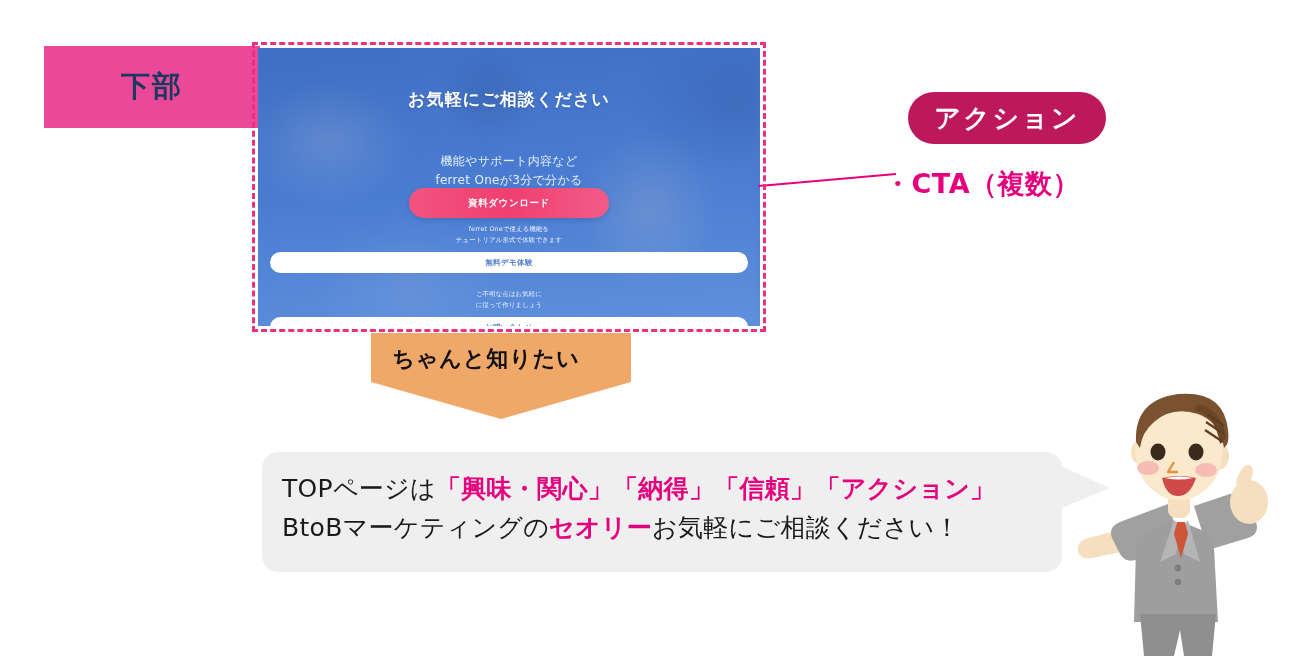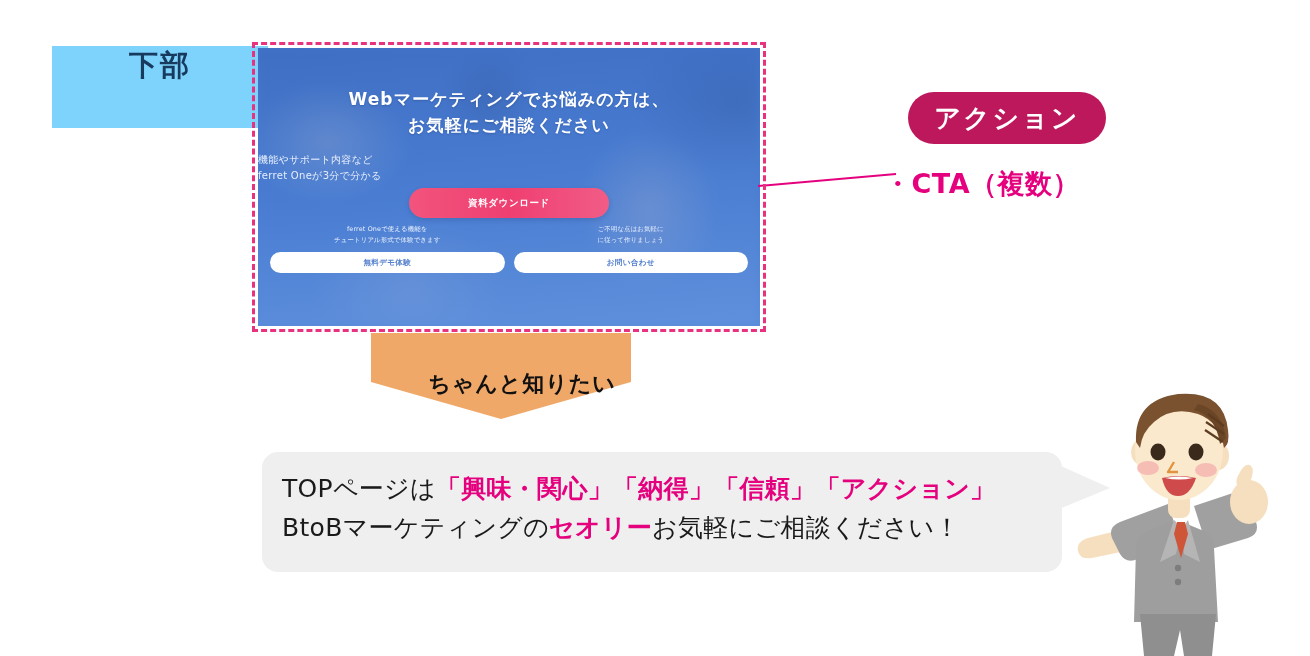--- a/index.html
+++ b/index.html
@@ -6,24 +6,24 @@
   html, body {
     width: 1310px; height: 656px;
     background: #ffffff;
     font-family: "DejaVu Sans", "Liberation Sans", sans-serif;
     overflow: hidden;
   }
   #stage { position: relative; width: 1310px; height: 656px; background: #fff; }
 
   
   #section-label {
-    position: absolute; left: 52px; top: 46px;
+    position: absolute; left: 44px; top: 46px;
     width: 216px; height: 82px;
-    background: #7dd3fc;
-    display: flex; justify-content: center;
+    background: #ec4899;
+    display: flex; align-items: center; justify-content: center;
   }
   #section-label .txt {
     font-size: 29px; font-weight: 700; color: #173a5e;
     letter-spacing: 2px;
   }
 
   
   #dash-frame {
     position: absolute; left: 252px; top: 42px;
     width: 514px; height: 290px;
@@ -60,35 +60,35 @@
 
   #banner-headline {
     position: absolute; left: 0; right: 0; top: 38px;
     text-align: center; color: #ffffff;
     font-size: 17px; font-weight: 700; line-height: 1.55;
     letter-spacing: 1.1px;
     text-shadow: 0 1px 2px rgba(20,40,90,.25);
   }
   #banner-sub {
     position: absolute; left: 0; right: 0; top: 104px;
-    color: #eef4ff;
-    font-size: 10px; line-height: 1.62; letter-spacing: .3px;
+    text-align: center; color: #eef4ff;
+    font-size: 12px; line-height: 1.62; letter-spacing: .3px;
     opacity: .95;
   }
   #cta-primary {
     position: absolute; left: 50%; top: 140px; transform: translateX(-50%);
     width: 200px; height: 30px; border-radius: 16px;
     background: linear-gradient(90deg, #f2547d 0%, #ef3f71 50%, #f15c86 100%);
     color: #ffffff; font-size: 9.5px; font-weight: 700; letter-spacing: .6px;
     display: flex; align-items: center; justify-content: center;
     box-shadow: 0 2px 5px rgba(30,50,100,.22);
   }
   #banner-cols {
     position: absolute; left: 12px; right: 12px; top: 176px;
-    display: flex; gap: 9px;
+    display: flex; gap: 16px; flex-direction: column;
   }
   #banner-cols .col { flex: 1; display: flex; flex-direction: column; align-items: center; }
   #banner-cols .col .desc {
     color: #eaf1ff; font-size: 6.4px; line-height: 1.68; text-align: center;
     min-height: 23px; letter-spacing: .15px;
   }
   #banner-cols .col .btn {
     margin-top: 5px;
     width: 100%; height: 21px; border-radius: 11px;
     background: #ffffff; color: #5580cd;
@@ -113,25 +113,24 @@
   
   #cta-note {
     position: absolute; left: 884px; top: 166px;
     color: #e5007e; font-size: 27px; font-weight: 700; letter-spacing: .5px;
     white-space: nowrap;
   }
 
   
   #arrow { position: absolute; left: 366px; top: 330px; width: 270px; height: 92px; z-index: 4; }
   #arrow-text {
-    position: absolute; left: 387px; top: 344px; width: 270px;
+    position: absolute; left: 351px; top: 344px; width: 270px;
     text-align: center; color: #111111;
     font-size: 22px; font-weight: 700; letter-spacing: 1px;
     z-index: 5;
-    margin-top: 25px;
   }
 
   
   #bubble {
     position: absolute; left: 262px; top: 452px;
     width: 800px; height: 120px;
     background: #efefef; border-radius: 16px;
   }
   #bubble-tail { position: absolute; left: 1052px; top: 462px; width: 60px; height: 52px; z-index: 2; }
   #bubble-text {
@@ -156,21 +155,20 @@
   <svg id="connector" viewBox="0 0 140 40">
     <line x1="0" y1="26" x2="138" y2="14" stroke="#e5007e" stroke-width="2"></line>
   </svg>
 
   <div id="banner">
     <div class="photo"></div>
     <div class="overlay"></div>
     <div class="content">
 
       <div id="banner-headline">
-        <div>Webマーケティングでお悩みの方は、</div>
         <div>お気軽にご相談ください</div>
       </div>
 
       <div id="banner-sub">
         <div>機能やサポート内容など</div>
         <div>ferret Oneが3分で分かる</div>
       </div>
 
       <div id="cta-primary">
         <span>資料ダウンロード</span>

